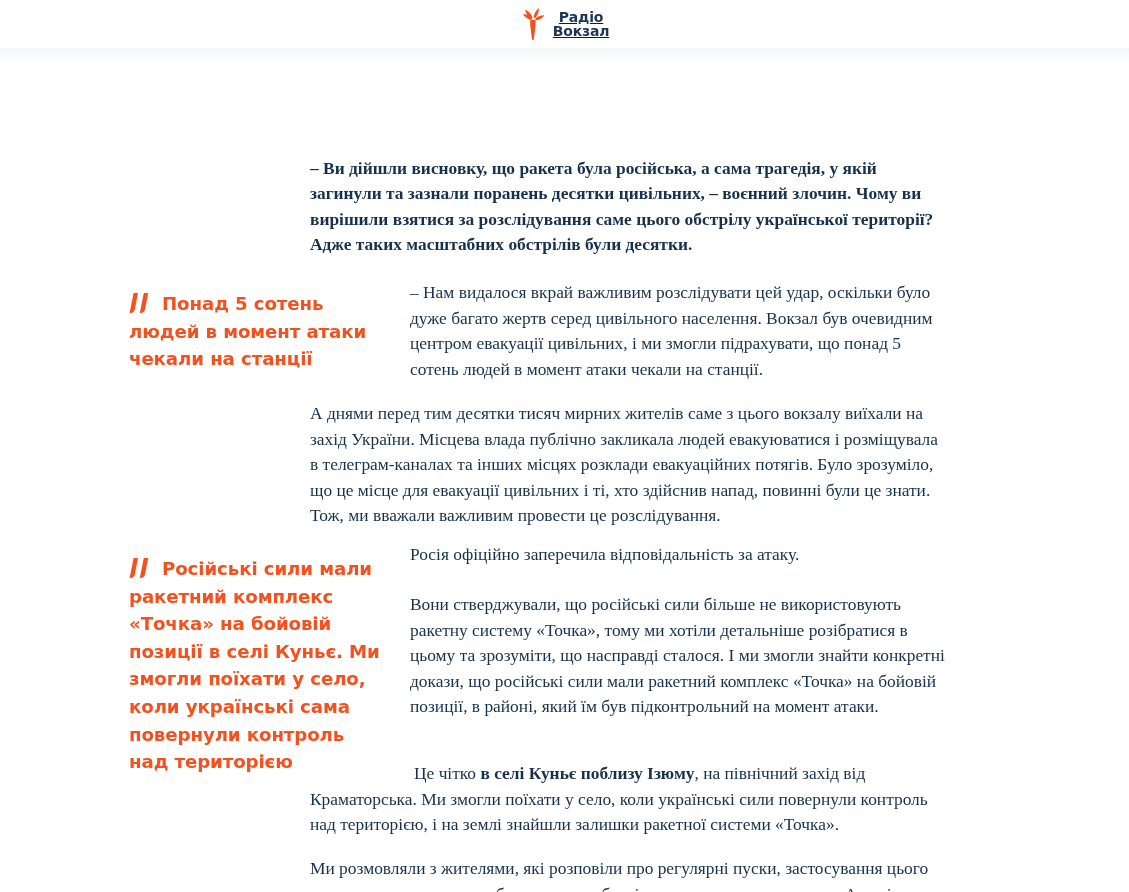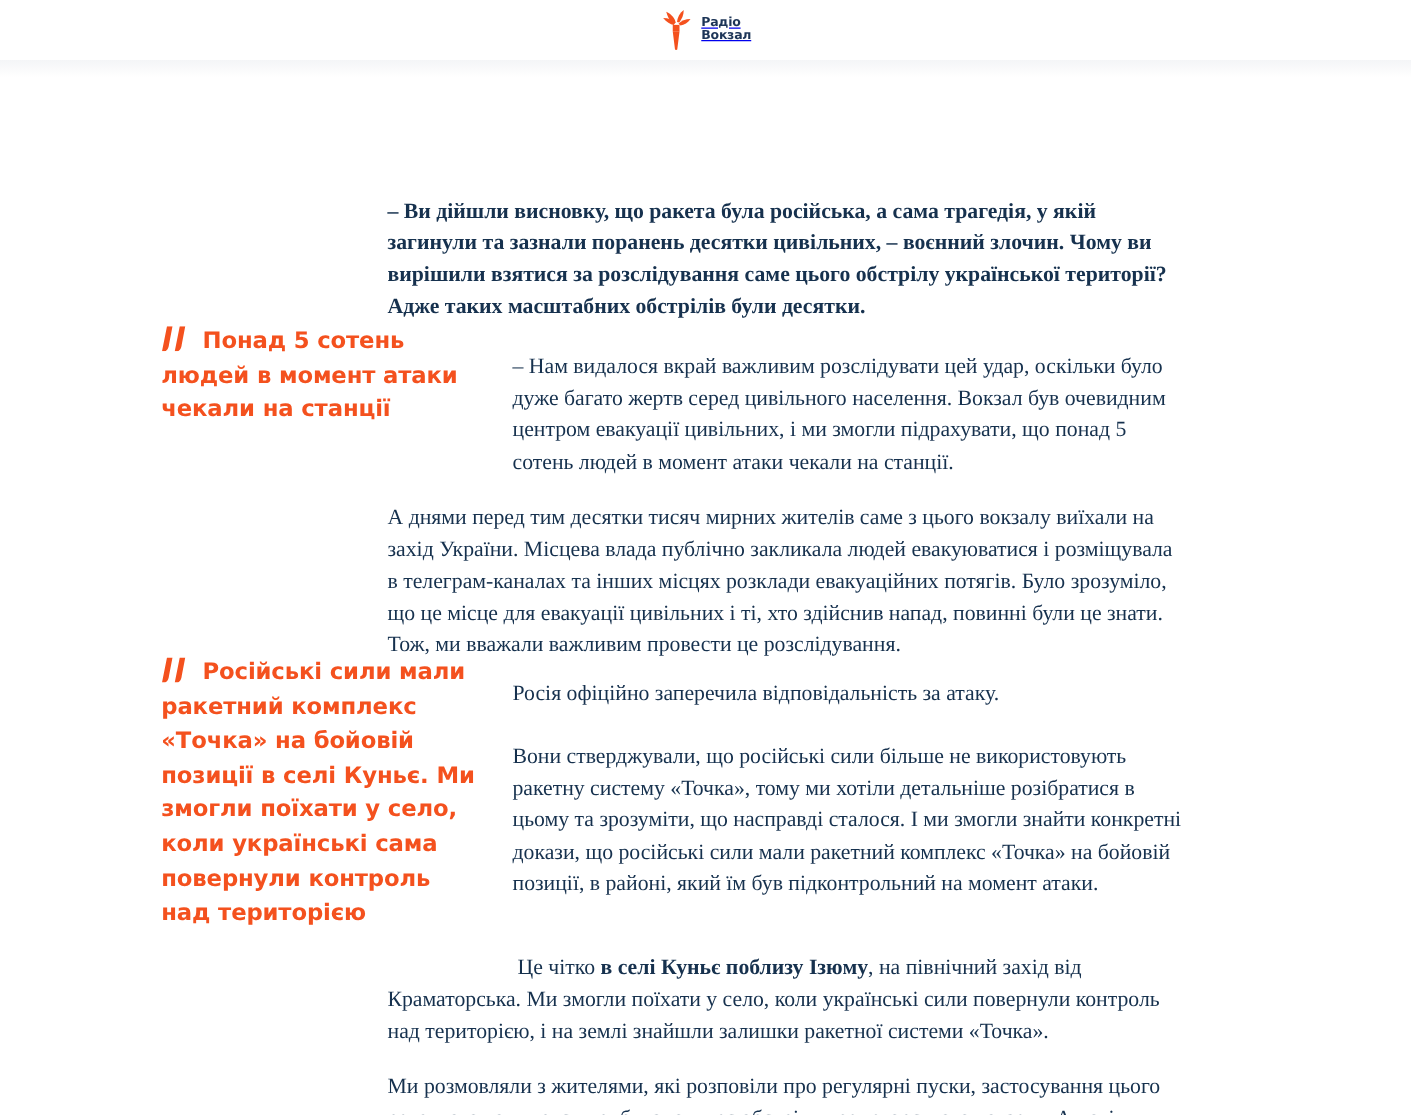--- a/index.html
+++ b/index.html
@@ -38,23 +38,24 @@
     height: 32px;
     flex: 0 0 auto;
     display: block;
   }
   .logo-text {
     display: flex;
     flex-direction: column;
     line-height: 1.02;
     font-family: "DejaVu Sans", "Liberation Sans", sans-serif;
     font-weight: bold;
-    font-size: 10px;
+    font-size: 14px;
     color: #1d3557;
     letter-spacing: -0.2px;
+    align-items: center;
   }
   .logo-text span { display: block; }
 
   
   .article {
     position: relative;
     width: 1129px;
   }
   .content {
     position: relative;
@@ -79,20 +80,21 @@
   .body-text b { font-weight: bold; }
 
   
   .pullquote {
     color: #f4511e;
     font-family: "DejaVu Sans", "Liberation Sans", sans-serif;
     font-weight: bold;
     font-size: 18.2px;
     line-height: 27.6px;
     letter-spacing: -0.1px;
+    margin-top: 32px;
   }
   .quote-glyph {
     display: inline-block;
     position: relative;
     top: 3px;
     margin-right: 7px;
     width: 26px;
     height: 20px;
     vertical-align: baseline;
   }

